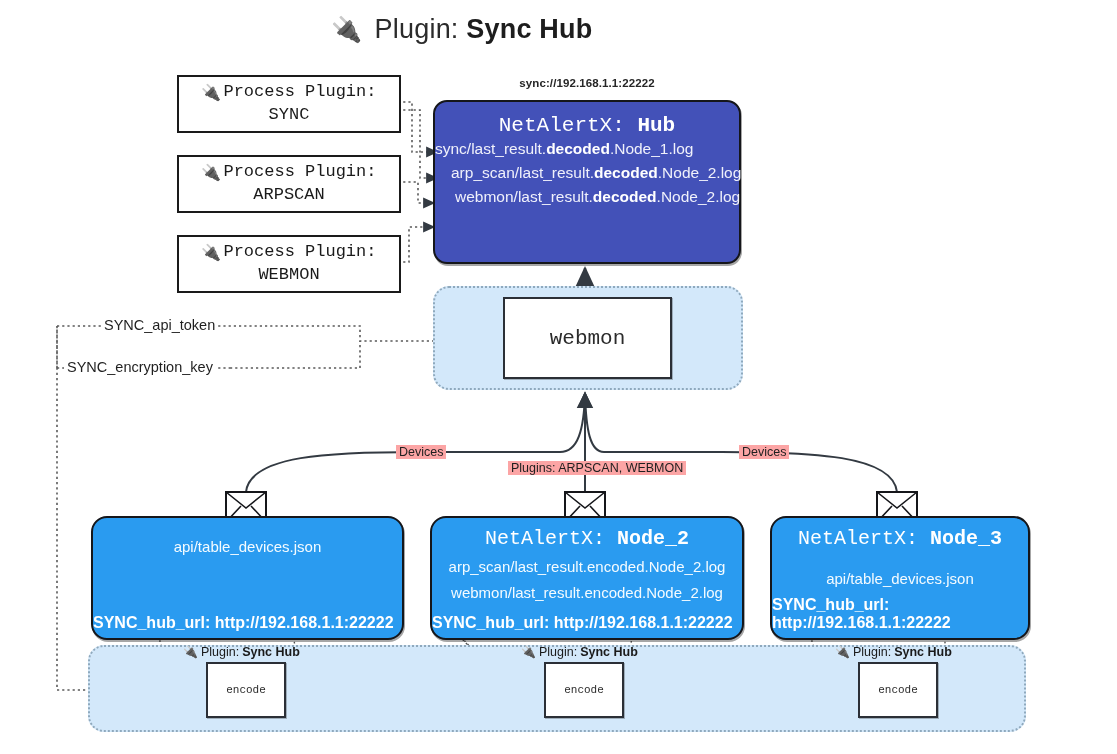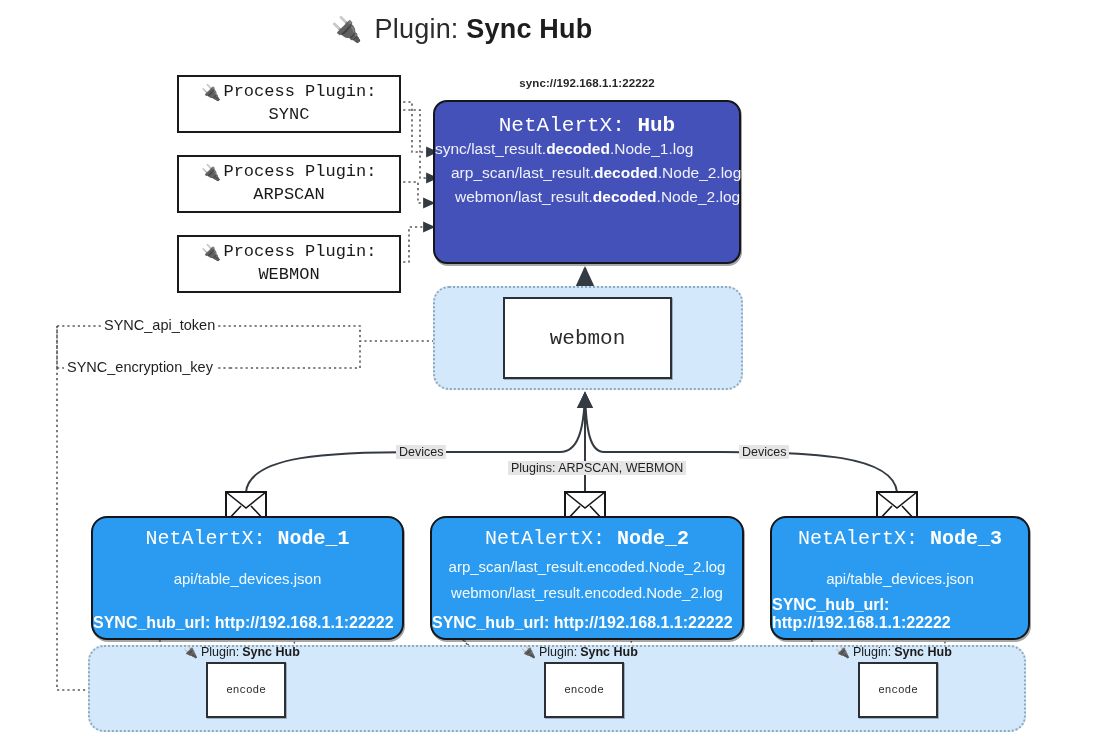--- a/index.html
+++ b/index.html
@@ -47,21 +47,21 @@
   .node{position:absolute;background:#2a9bf0;border:2px solid #15161a;border-radius:16px;
         box-shadow:1px 2px 0 rgba(0,0,0,.35);}
   .node-title{text-align:center;color:#ffffff;margin-top:9px;
               font-family:"Liberation Mono","DejaVu Sans Mono",monospace;font-size:20px;}
   .node-title b{font-weight:bold;}
   .node-line{text-align:center;color:#f4fbff;font-size:15px;line-height:1.75;white-space:nowrap;}
   .node-foot{position:absolute;bottom:6px;width:100%;text-align:left;
              color:#ffffff;font-size:16px;font-weight:bold;}
 
   
-  .elabel{position:absolute;font-size:12.5px;color:#1f1f1f;background:#e5e5e5;
+  .elabel{position:absolute;font-size:12.5px;color:#1f1f1f;background:#fca5a5;
           padding:0 3px;white-space:nowrap;}
   .tlabel{position:absolute;font-size:14.5px;color:#1f1f1f;background:#ffffff;
           padding:0 3px;white-space:nowrap;}
 
   
   .pcap{position:absolute;font-size:12.5px;color:#1a1a1a;white-space:nowrap;
         display:flex;align-items:center;gap:3px;}
   .pcap b{font-weight:bold;}
   .pcap .plug{font-size:12px;}
 
@@ -188,24 +188,20 @@
   <svg class="env" style="left:564px;top:491px;" width="42" height="32" viewBox="0 0 42 32">
     <rect x="1" y="1" width="40" height="30" fill="#fff" stroke="#15161a" stroke-width="2"></rect>
     <path d="M1,1 L21,17 L41,1 M1,31 L16,15 M41,31 L26,15" fill="none" stroke="#15161a" stroke-width="1.6"></path>
   </svg>
   <svg class="env" style="left:876px;top:491px;" width="42" height="32" viewBox="0 0 42 32">
     <rect x="1" y="1" width="40" height="30" fill="#fff" stroke="#15161a" stroke-width="2"></rect>
     <path d="M1,1 L21,17 L41,1 M1,31 L16,15 M41,31 L26,15" fill="none" stroke="#15161a" stroke-width="1.6"></path>
   </svg>
 
   <div class="node" style="left:91px;top:516px;width:309px;height:120px;">
-    <div class="node-title">
-      <span>NetAlertX:</span>
-      <b>Node_1</b>
-    </div>
     <div class="node-line" style="margin-top:16px;">api/table_devices.json</div>
     <div class="node-foot">SYNC_hub_url: http://192.168.1.1:22222</div>
   </div>
 
   <div class="node" style="left:430px;top:516px;width:310px;height:120px;">
     <div class="node-title">
       <span>NetAlertX:</span>
       <b>Node_2</b>
     </div>
     <div class="node-line" style="margin-top:4px;">arp_scan/last_result.encoded.Node_2.log</div>

